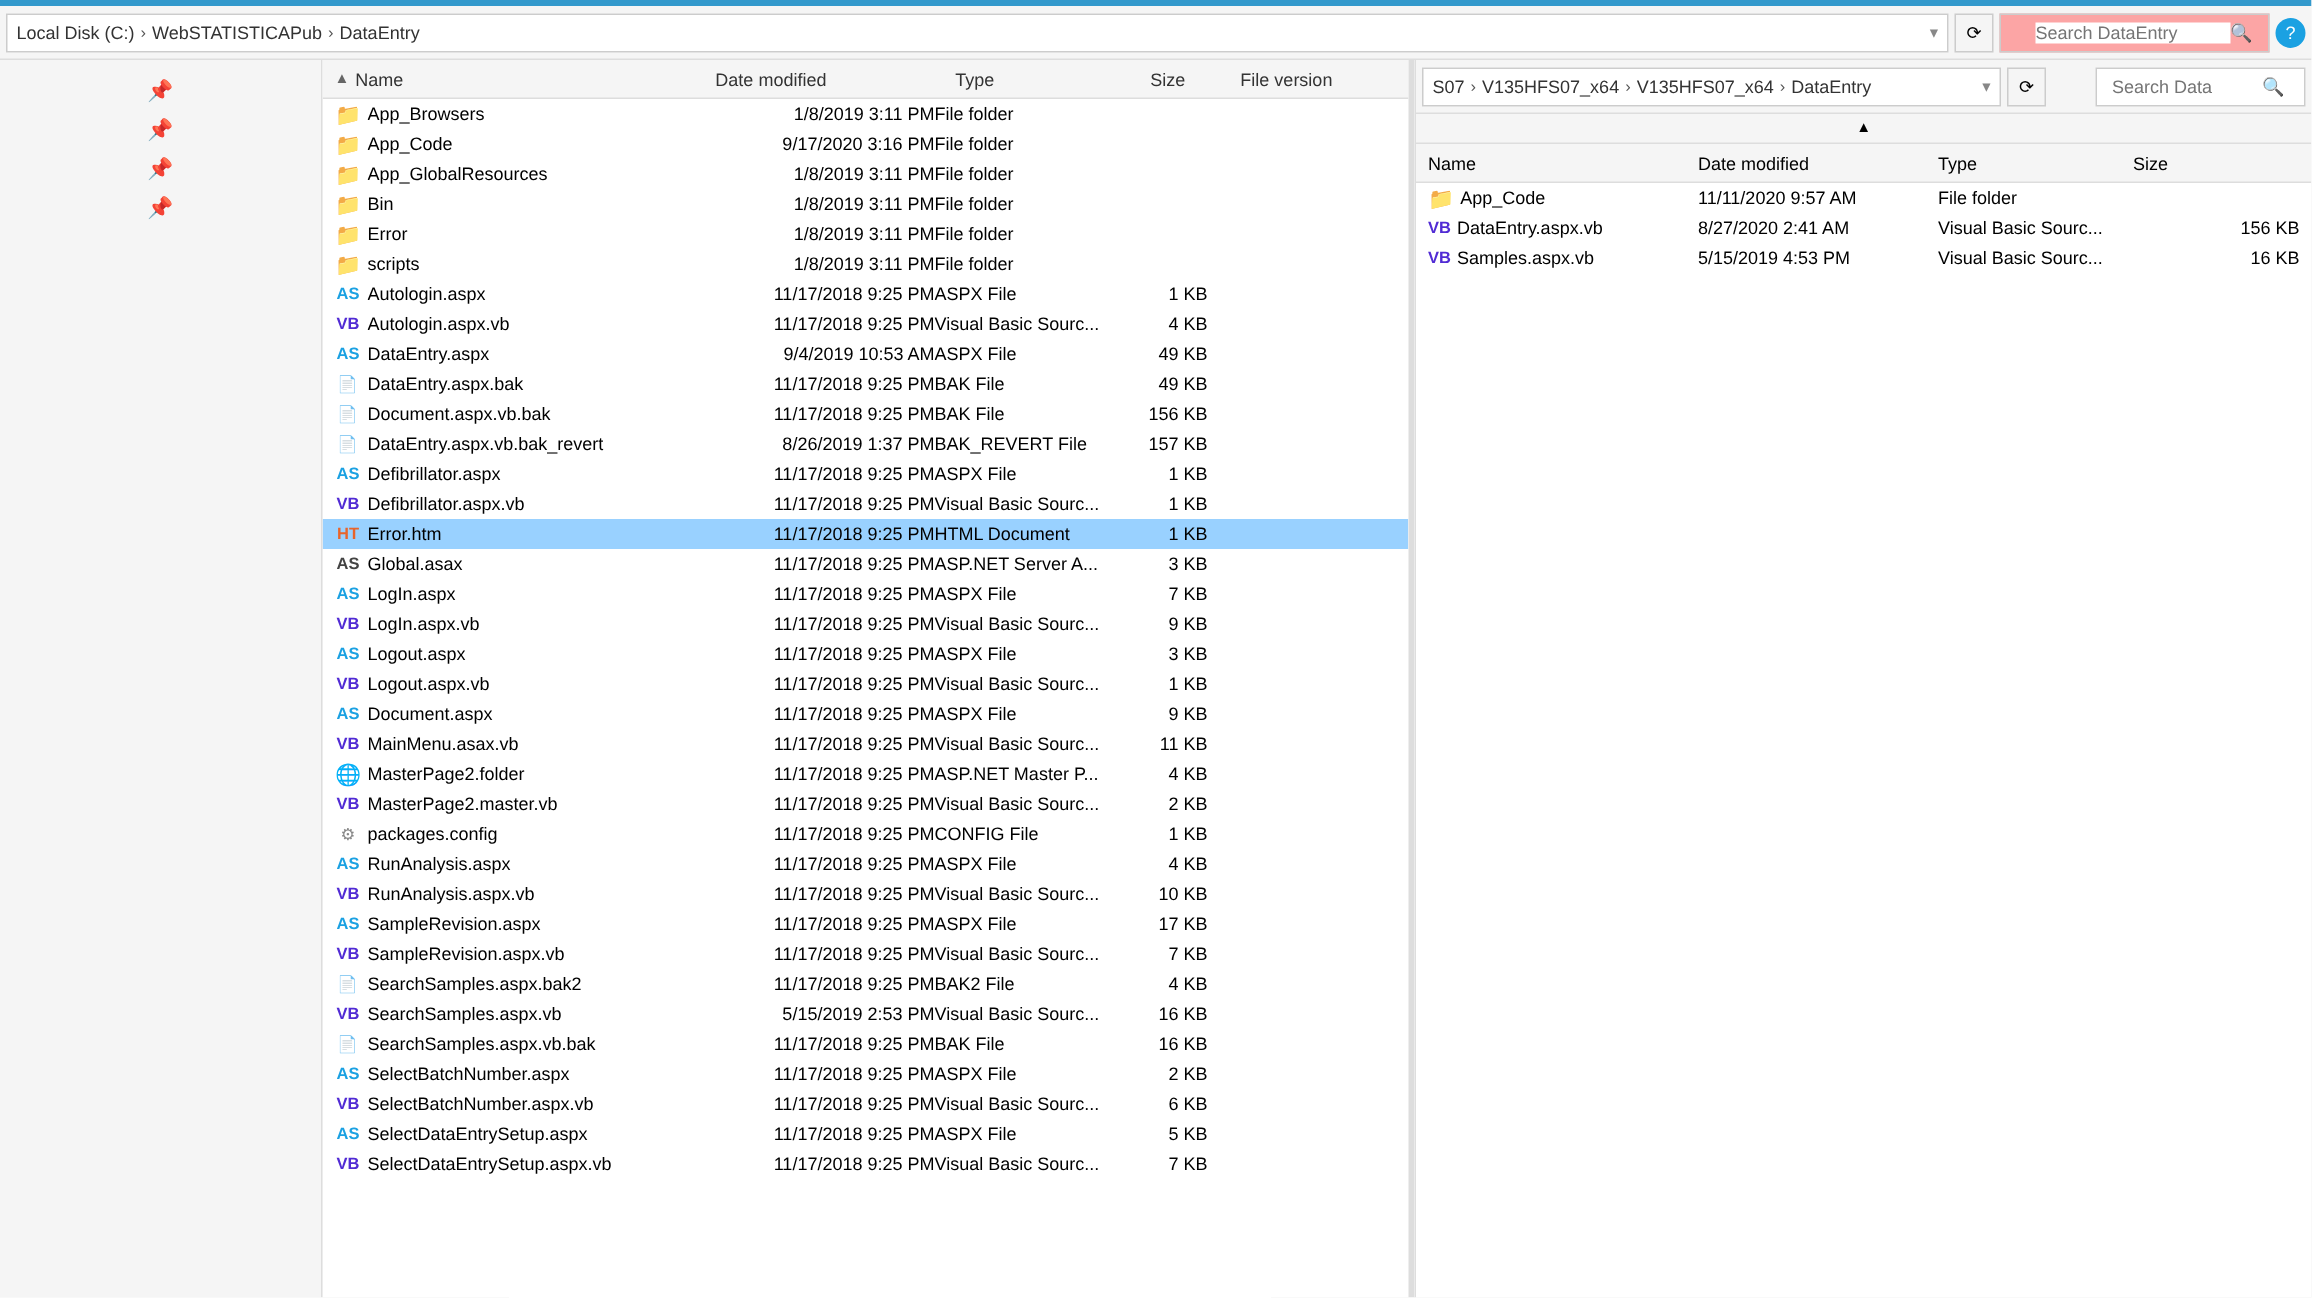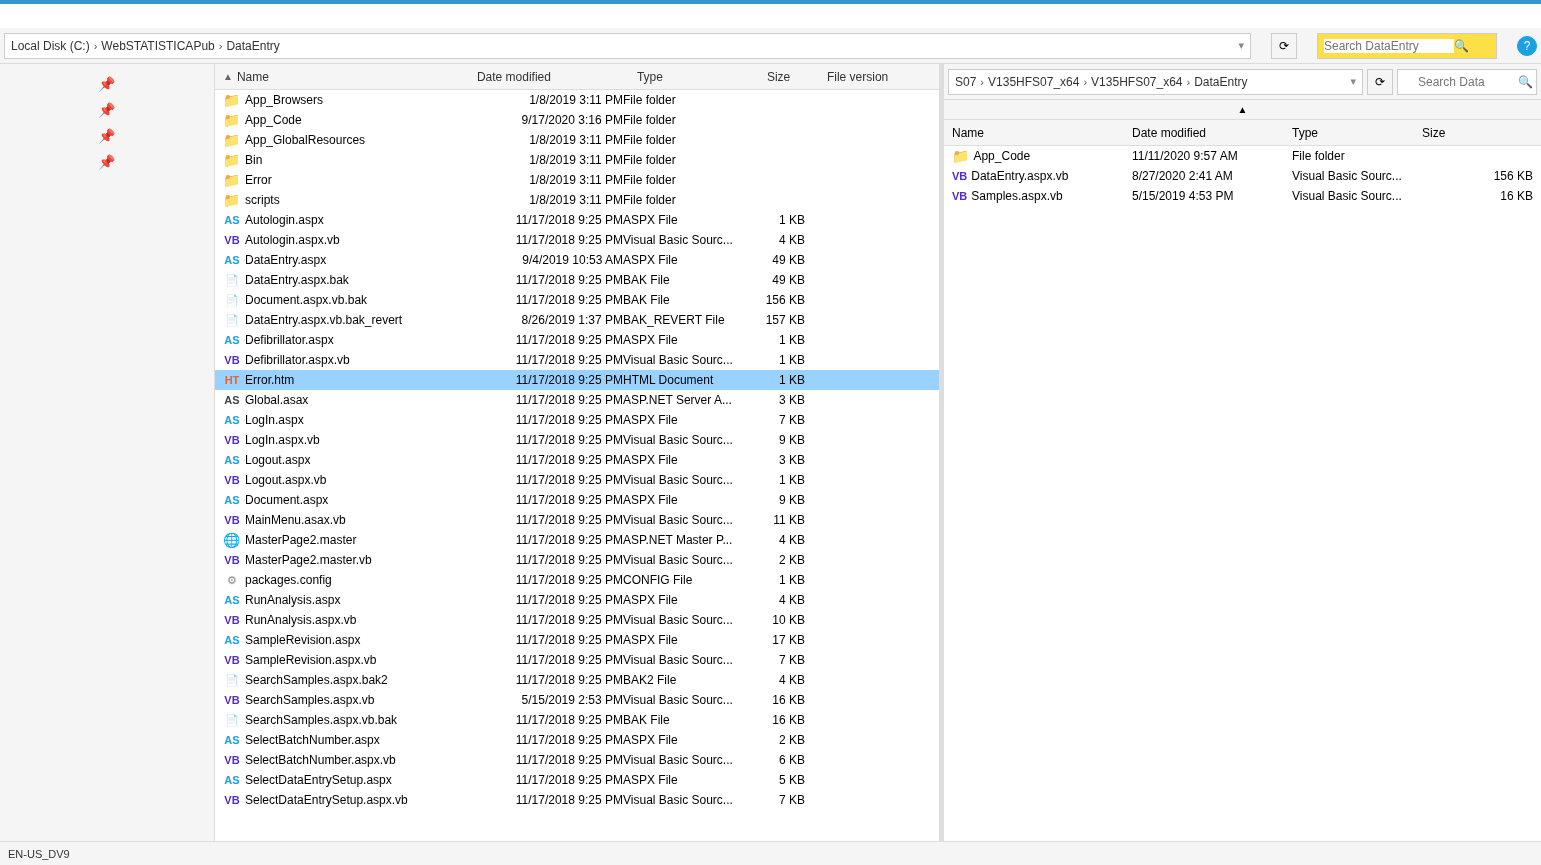--- a/index.html
+++ b/index.html
@@ -1,26 +1,26 @@
 <!DOCTYPE html>
 <html><head>
   <meta charset="utf-8">
   <style>
     * { box-sizing: border-box; margin: 0; padding: 0; }
     body { font-family: 'Segoe UI', sans-serif; font-size: 12px; background: #f0f0f0; overflow: hidden; }
 
     .window { width: 1541px; height: 865px; background: #fff; display: flex; flex-direction: column; }
 
     
-    .addressbar { height: 36px; background: #f5f5f5; display: flex; align-items: center; padding: 0 4px; border-bottom: 1px solid #ddd; gap: 20px; margin-top: 24px; }
+    .addressbar { height: 36px; background: #f5f5f5; display: flex; align-items: center; padding: 0 4px; border-bottom: 1px solid #ddd; gap: 4px; }
     .breadcrumb-container { display: flex; align-items: center; flex: 1; background: #fff; border: 1px solid #ccc; height: 26px; padding: 0 6px; gap: 4px; }
     .breadcrumb-sep { color: #555; font-size: 11px; }
     .breadcrumb-item { color: #333; font-size: 12px; cursor: pointer; }
     .addr-btn { width: 26px; height: 26px; display: flex; align-items: center; justify-content: center; background: #f5f5f5; border: 1px solid #ccc; cursor: pointer; }
-    .search-box { display: flex; align-items: center; background: #fde047; border: 1px solid #ccc; height: 26px; padding: 0 6px; width: 180px; }
+    .search-box { display: flex; align-items: center; background: #fca5a5; border: 1px solid #ccc; height: 26px; padding: 0 23px; width: 180px; }
     .search-box input { border: none; outline: none; font-size: 12px; width: 130px; }
 
     
     .content-area { display: flex; flex: 1; overflow: hidden; }
 
     
     .left-panel { width: 215px; background: #f5f5f5; border-right: 1px solid #ddd; display: flex; flex-direction: column; overflow: hidden; }
     .nav-icons { display: flex; flex-direction: column; align-items: center; padding: 8px 0; gap: 2px; }
     .nav-icon { width: 24px; height: 24px; display: flex; align-items: center; justify-content: center; cursor: pointer; color: #555; font-size: 14px; }
 
@@ -43,21 +43,21 @@
     .file-name { flex: 0 0 218px; font-size: 12px; white-space: nowrap; overflow: hidden; text-overflow: ellipsis; }
     .file-date { flex: 0 0 160px; font-size: 12px; text-align: right; }
     .file-type { flex: 0 0 130px; font-size: 12px; white-space: nowrap; overflow: hidden; text-overflow: ellipsis; }
     .file-size { flex: 0 0 60px; font-size: 12px; text-align: right; padding-right: 8px; }
     .file-ver { flex: 1; font-size: 12px; }
 
     
     .right-panel { width: 598px; background: #fff; border-left: 1px solid #ddd; display: flex; flex-direction: column; overflow: hidden; }
     .right-panel-addr { height: 36px; background: #f5f5f5; display: flex; align-items: center; padding: 0 4px; gap: 4px; border-bottom: 1px solid #ddd; }
     .right-breadcrumb { display: flex; align-items: center; flex: 1; background: #fff; border: 1px solid #ccc; height: 26px; padding: 0 6px; gap: 4px; font-size: 12px; }
-    .right-search { display: flex; align-items: center; background: #fff; border: 1px solid #ccc; height: 26px; padding: 0 20px; width: 140px; }
+    .right-search { display: flex; align-items: center; background: #fff; border: 1px solid #ccc; height: 26px; padding: 0 10px; width: 140px; margin-left: 29px; }
     .right-search input { border: none; outline: none; font-size: 12px; width: 100px; }
 
     .right-col-headers { display: flex; align-items: center; background: #f5f5f5; border-bottom: 1px solid #ddd; padding: 0 8px; height: 26px; }
     .rcol-name { flex: 0 0 180px; font-size: 12px; }
     .rcol-date { flex: 0 0 160px; font-size: 12px; }
     .rcol-type { flex: 0 0 130px; font-size: 12px; }
     .rcol-size { flex: 1; font-size: 12px; }
 
     .right-file-list { flex: 1; overflow-y: auto; }
     .right-file-row { display: flex; align-items: center; padding: 0 8px; height: 20px; cursor: pointer; }
@@ -344,21 +344,21 @@
     <div class="file-name">MainMenu.asax.vb</div>
     <div class="file-date">11/17/2018 9:25 PM</div>
     <div class="file-type">Visual Basic Sourc...</div>
     <div class="file-size">11 KB</div>
     <div class="file-ver"></div>
   </div>
           <div class="file-row">
     <div class="file-icon">
               <span style="color:#1ba1e2;font-size:14px;">🌐</span>
             </div>
-    <div class="file-name">MasterPage2.master</div>
+    <div class="file-name">MasterPage2.folder</div>
     <div class="file-date">11/17/2018 9:25 PM</div>
     <div class="file-type">ASP.NET Master P...</div>
     <div class="file-size">4 KB</div>
     <div class="file-ver"></div>
   </div>
           <div class="file-row">
     <div class="file-icon">
               <span style="color:#512bd4;font-size:11px;font-weight:bold;">VB</span>
             </div>
     <div class="file-name">MasterPage2.master.vb</div>
@@ -548,17 +548,14 @@
     <div class="rfile-date">5/15/2019 4:53 PM</div>
     <div class="rfile-type">Visual Basic Sourc...</div>
     <div class="rfile-size">16 KB</div>
   </div>
         </div>
 
     </div>
 
   </div>
 
-  <div class="statusbar">
-    <span class="status-item">EN-US_DV9</span>
-  </div>
 
 </div>
 
 </body></html>

